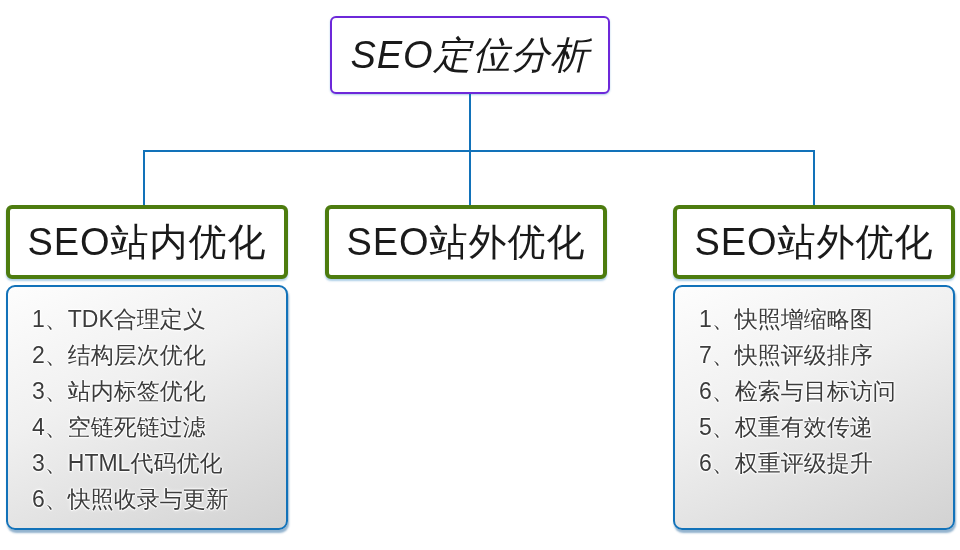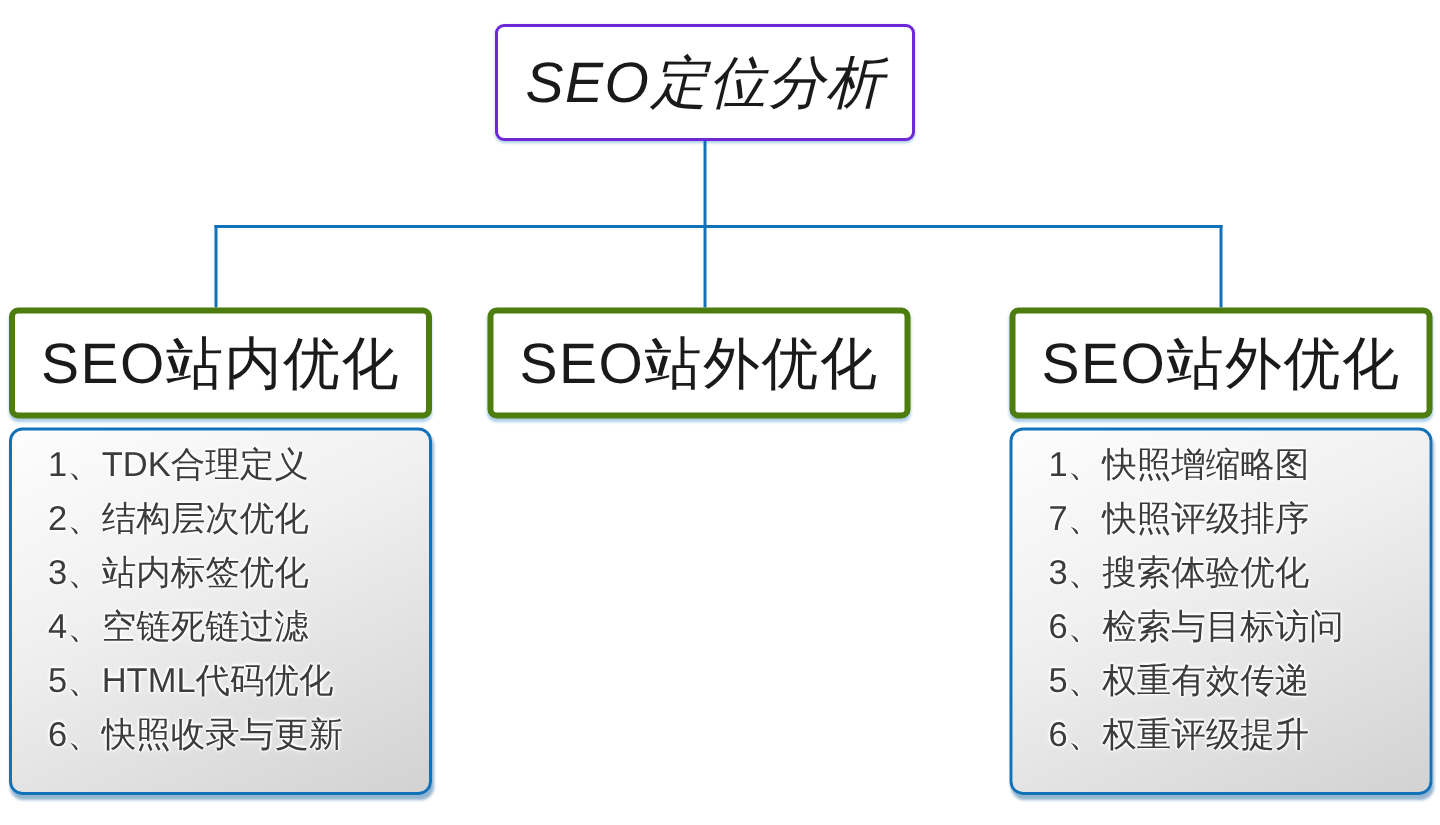--- a/index.html
+++ b/index.html
@@ -31,21 +31,21 @@
   }
   .head-box .title{
     font-size:38px;color:#1a1a1a;letter-spacing:1px;white-space:nowrap;
   }
   
   .list-box{
     position:absolute;top:285px;width:282px;height:245px;
     border:2px solid #1272b9;border-radius:9px;box-sizing:border-box;
     background:linear-gradient(155deg,#fdfdfd 0%,#f0f0f0 40%,#d2d2d2 100%);
     box-shadow:1px 3px 2px rgba(16,86,146,0.45);
-    padding:4px 0 0 24px;
+    padding:14px 0 0 24px;
   }
   .list-box .item{
     font-size:23px;line-height:36px;color:#3c3c3c;white-space:nowrap;
     text-shadow:0 1px 1px #ffffff,0 -1px 1px #ffffff,1px 0 1px #ffffff,-1px 0 1px #ffffff,0 0 4px #ffffff;
   }
   .col-left{left:6px;}
   .col-mid{left:325px;}
   .col-right{left:673px;}
 </style>
 </head>
@@ -63,33 +63,32 @@
   </div>
 
   <div class="head-box col-left">
     <span class="title">SEO站内优化</span>
   </div>
   <div class="list-box col-left">
     <div class="item">1、TDK合理定义</div>
     <div class="item">2、结构层次优化</div>
     <div class="item">3、站内标签优化</div>
     <div class="item">4、空链死链过滤</div>
-    <div class="item">5、HTML代码优化</div>
+    <div class="item">3、HTML代码优化</div>
     <div class="item">6、快照收录与更新</div>
   </div>
 
   <div class="head-box col-mid">
     <span class="title">SEO站外优化</span>
   </div>
 
   <div class="head-box col-right">
     <span class="title">SEO站外优化</span>
   </div>
   <div class="list-box col-right">
     <div class="item">1、快照增缩略图</div>
     <div class="item">7、快照评级排序</div>
-    <div class="item">3、搜索体验优化</div>
     <div class="item">6、检索与目标访问</div>
     <div class="item">5、权重有效传递</div>
     <div class="item">6、权重评级提升</div>
   </div>
 
 </div>
 
 </body></html>

